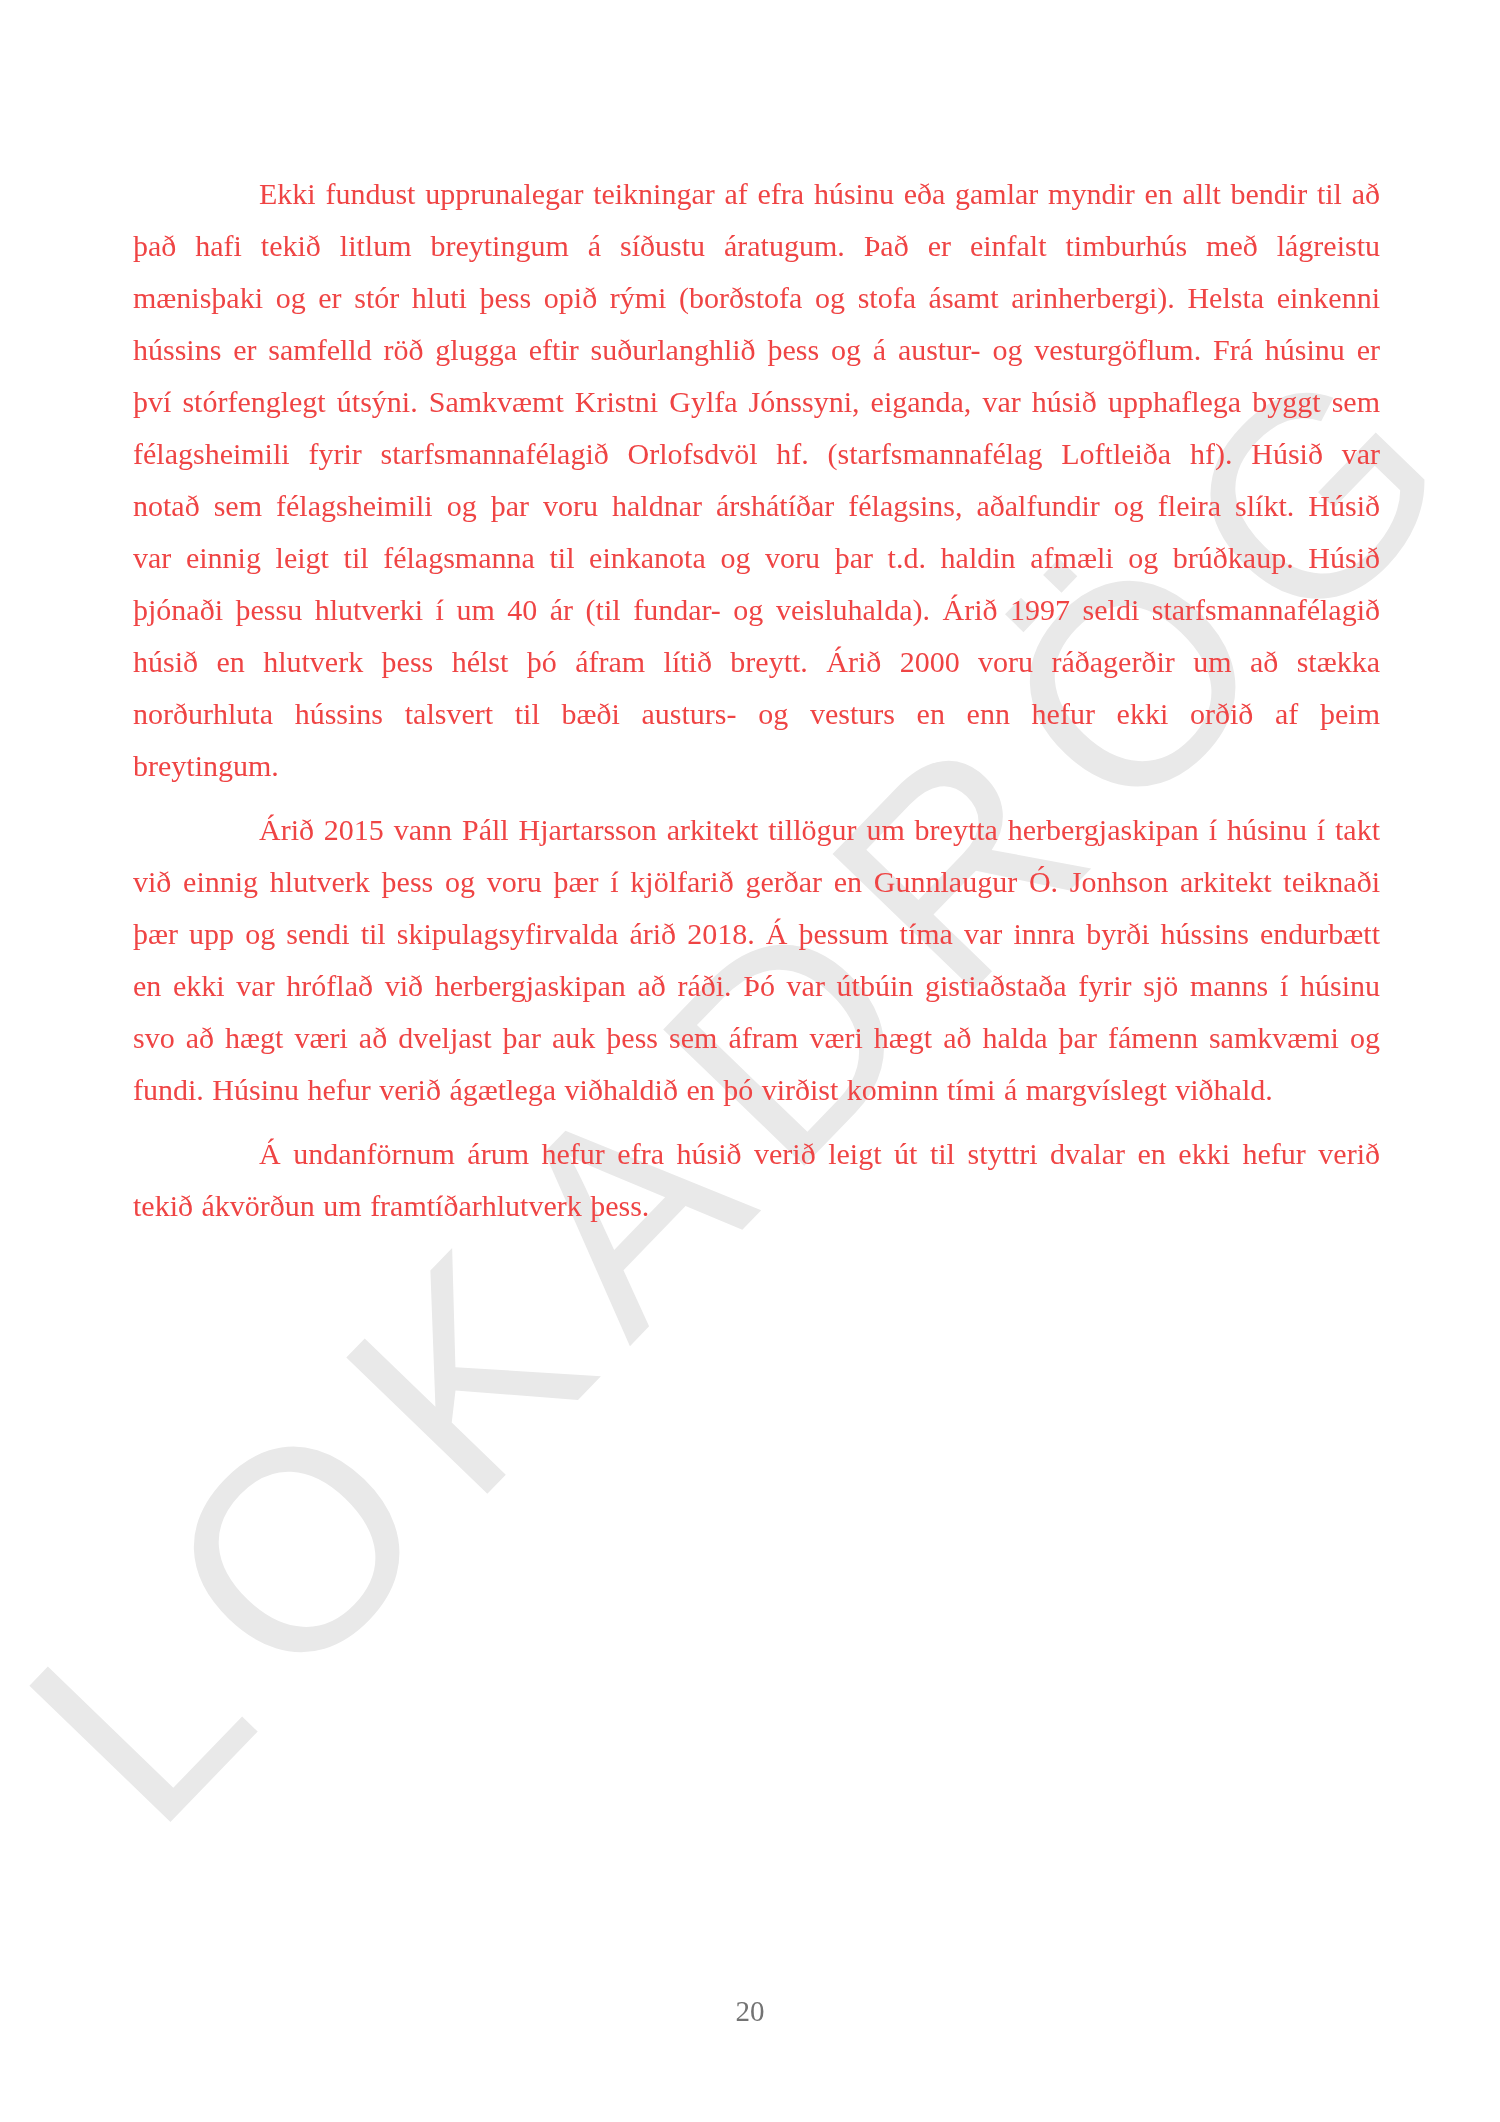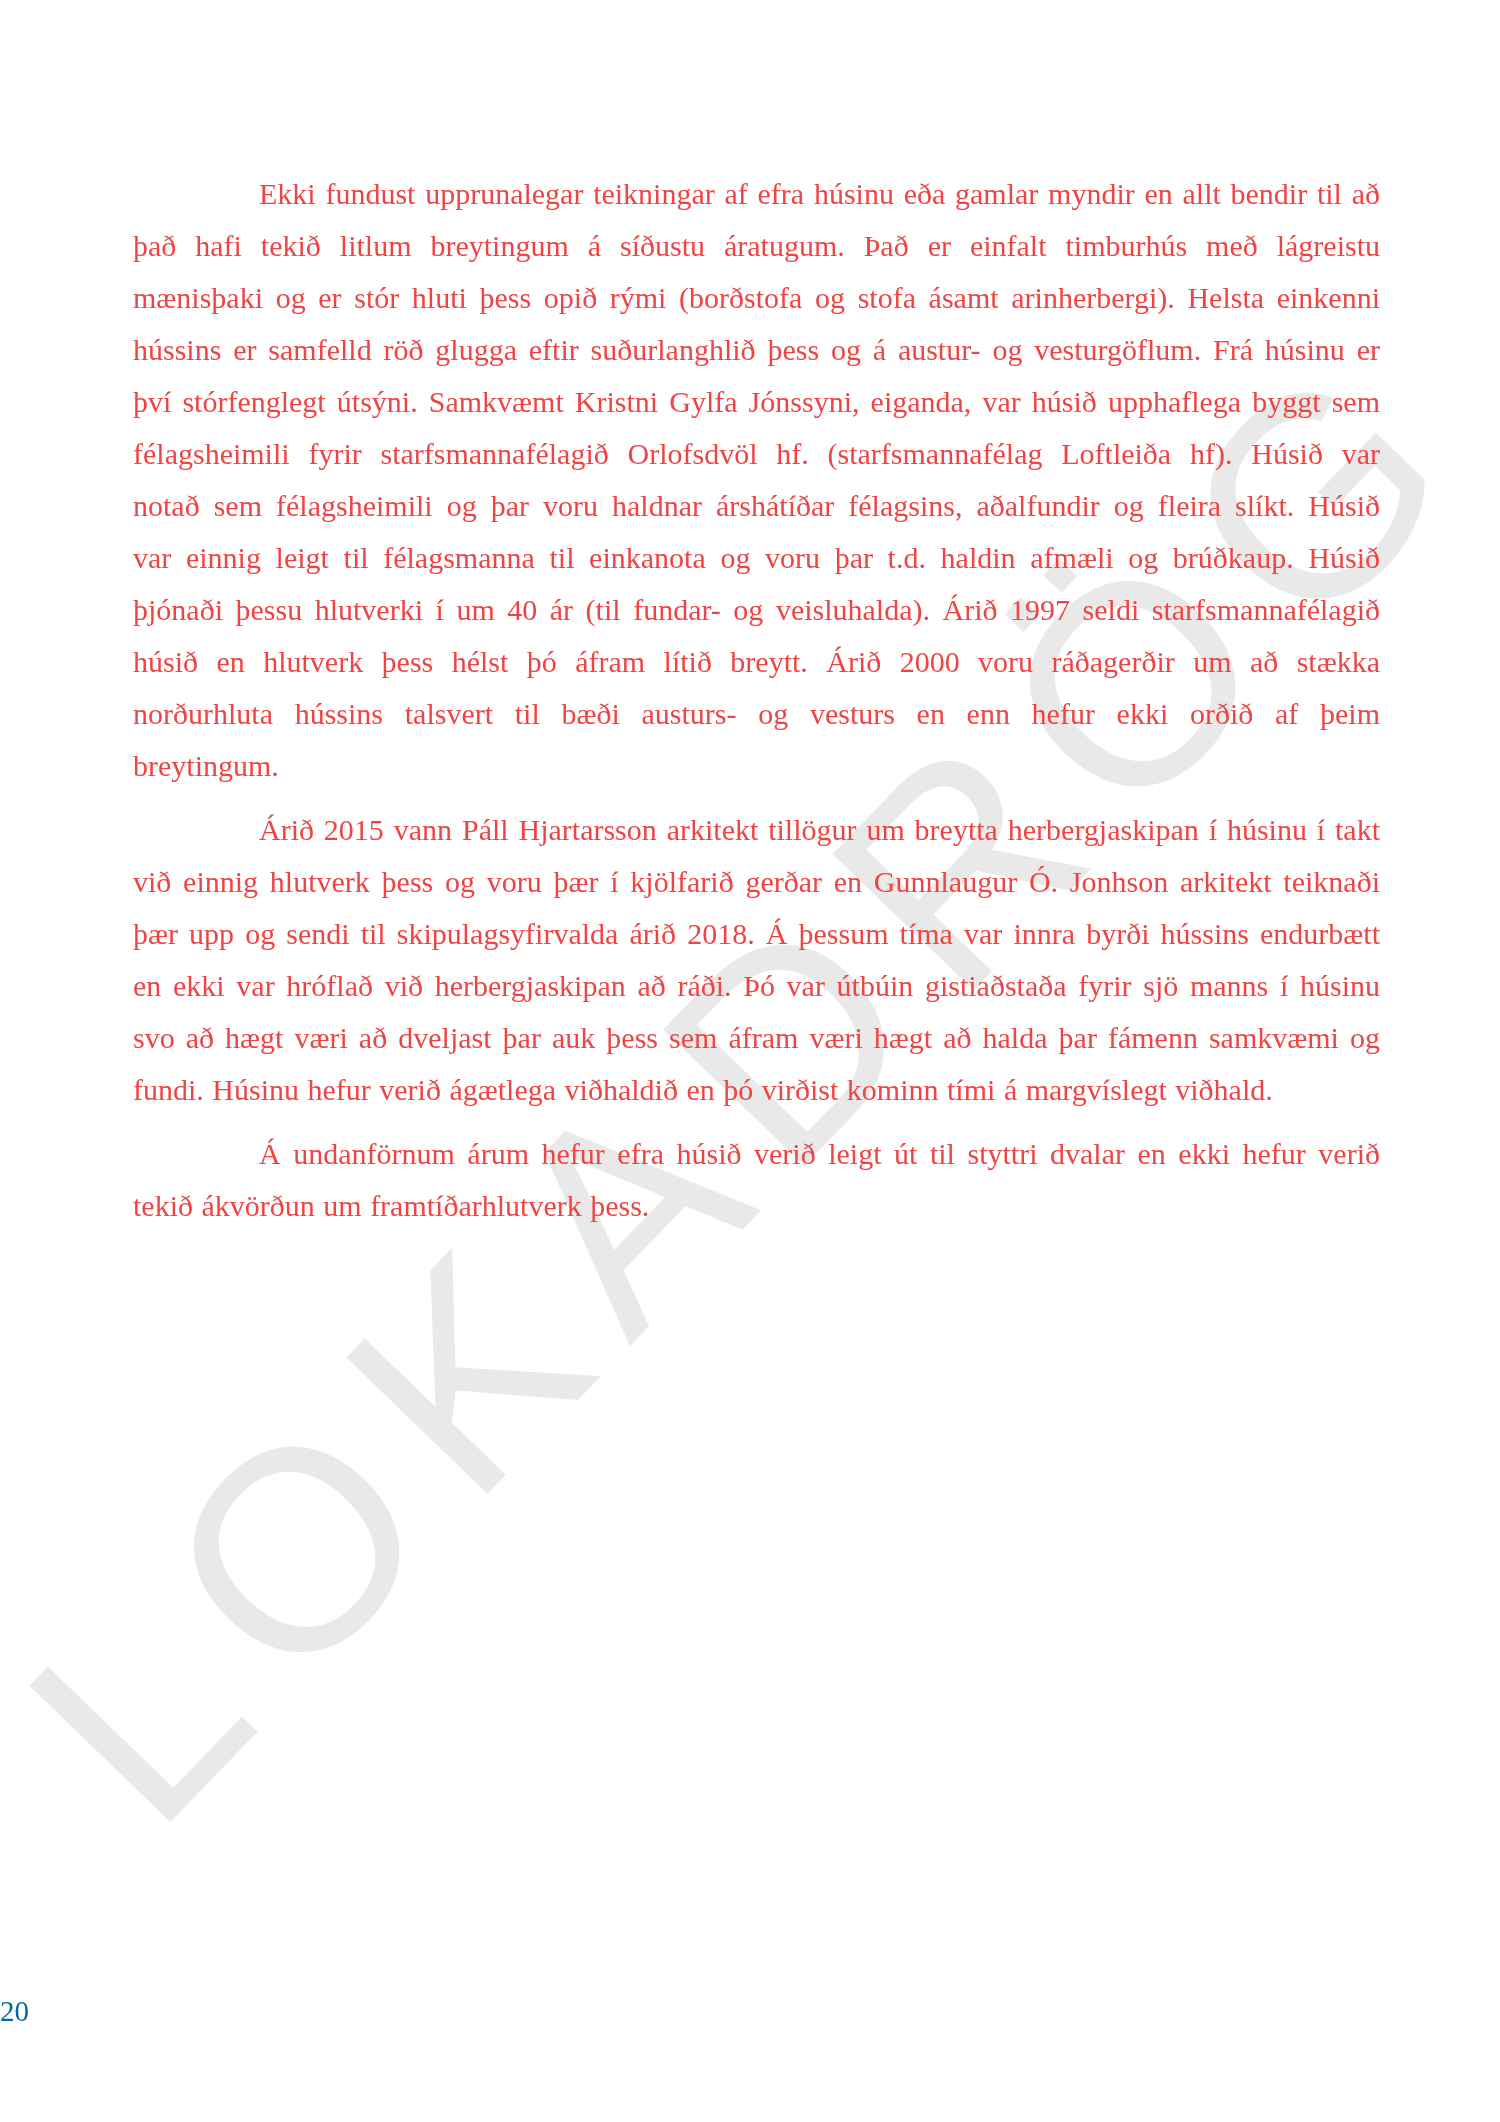--- a/index.html
+++ b/index.html
@@ -48,23 +48,23 @@
     text-align-last: justify;
     word-spacing: 1px;
   }
   .line.first { text-indent: 126px; }
   .line.last  { text-align-last: left; }
   .page-number {
     position: absolute;
     left: 0;
     right: 0;
     top: 1995px;
-    text-align: left;
+    text-align: center;
     font-size: 29px;
-    color: #0369a1;
+    color: #737373;
     z-index: 1;
   }
 </style>
 </head>
 <body>
 
 <div class="page">
   <div class="watermark">LOKADRÖG</div>
 
   <main class="content" id="doc-body">

